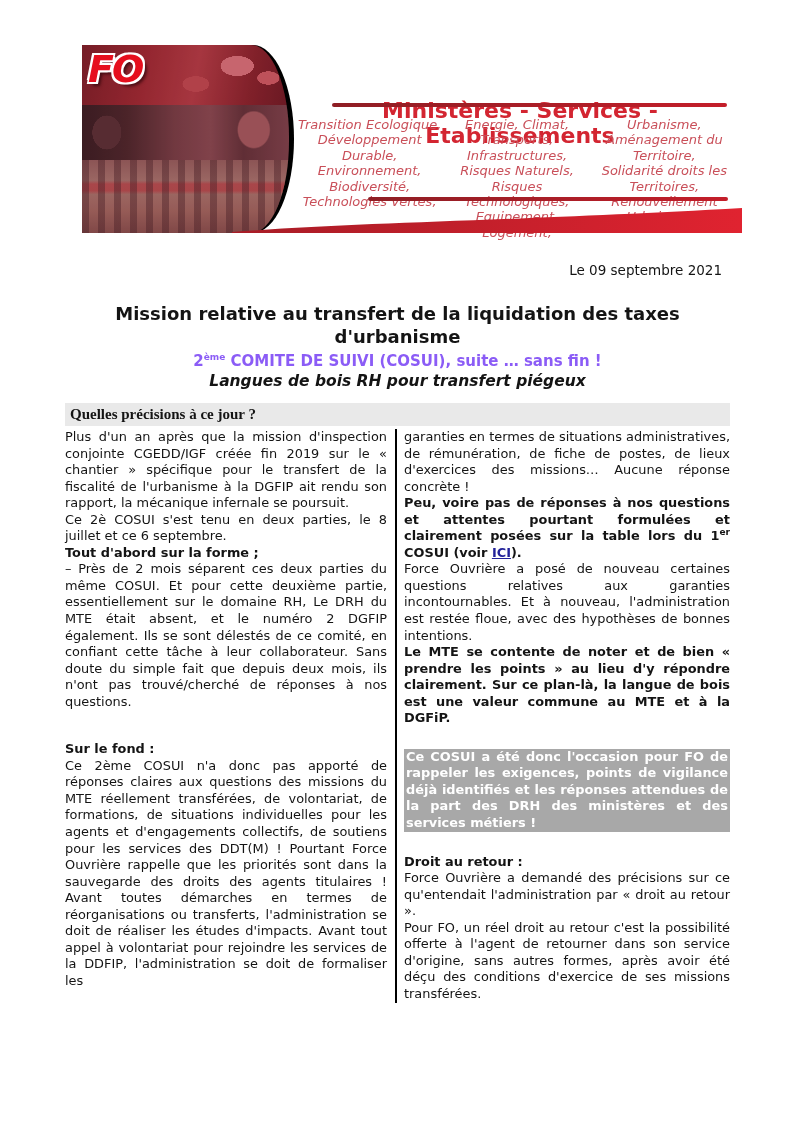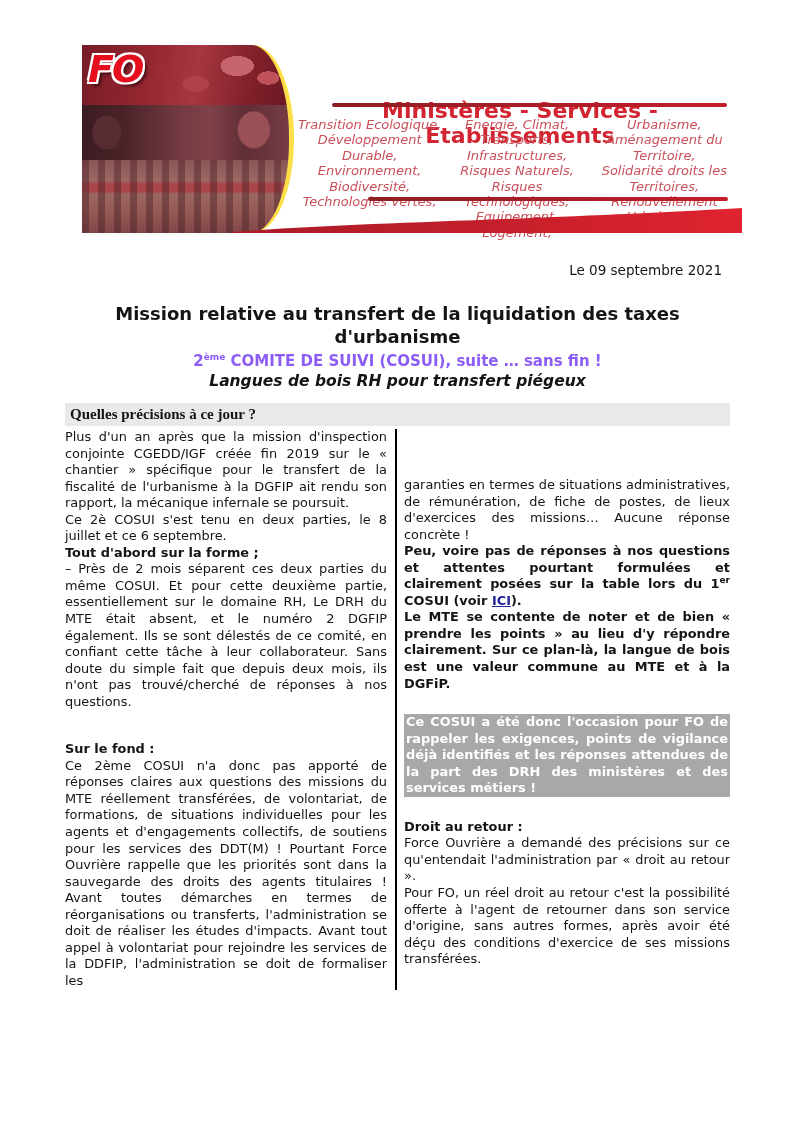--- a/index.html
+++ b/index.html
@@ -1,21 +1,21 @@
 <!DOCTYPE html>
 <html lang="fr"><head>
 <meta charset="utf-8">
 <style>
   html,body{margin:0;padding:0;background:#fff;}
   .page{position:relative;width:794px;height:1123px;background:#fff;overflow:hidden;
         font-family:"DejaVu Sans",sans-serif;color:#141414;}
 
   
   .collage-wrap{position:absolute;left:82px;top:45px;width:212px;height:188px;
-        background:#fde047;border-radius:0 42px 42px 0 / 0 96px 96px 0;}
+        background:#000000;border-radius:0 42px 42px 0 / 0 96px 96px 0;}
   .collage{position:absolute;top:0;left:0;right:5px;bottom:0;overflow:hidden;
         border-radius:0 38px 38px 0 / 0 92px 92px 0;}
   .collage-top{height:60px;background:
         radial-gradient(ellipse 30px 18px at 75% 35%, #d2737c 0 55%, transparent 56%),
         radial-gradient(ellipse 24px 14px at 55% 65%, #b8474f 0 55%, transparent 56%),
         radial-gradient(ellipse 20px 12px at 90% 55%, #c75b63 0 55%, transparent 56%),
         linear-gradient(100deg,#6f1b24 0%,#93262f 30%,#aa3a43 55%,#7e2029 80%,#601620 100%);}
   .collage-mid{height:55px;background:
         radial-gradient(ellipse 28px 32px at 83% 45%, #9a5a5e 0 55%, transparent 60%),
         radial-gradient(ellipse 24px 28px at 12% 50%, #4a2e33 0 60%, transparent 61%),
@@ -51,21 +51,21 @@
   sup{font-size:9px;line-height:0;}
 
   
   .section-bar{position:absolute;top:403px;left:65px;width:665px;height:23px;
         background:#e9e9e9;font-size:15px;font-weight:bold;line-height:22px;
         padding-left:5px;box-sizing:border-box;font-family:Liberation Serif, serif;}
   .cols{position:absolute;top:429px;left:65px;width:665px;display:flex;
         font-size:12.9px;line-height:16.55px;text-align:justify;}
   .col-left{width:330px;padding-right:8px;box-sizing:border-box;}
   .divider{width:2px;background:#000;align-self:stretch;}
-  .col-right{flex:1;padding-left:7px;box-sizing:border-box;margin-top:48px;}
+  .col-right{flex:1;padding-left:7px;box-sizing:border-box;}
   .para{margin:0;}
   .b{font-weight:bold;}
   .spacer-lg{height:31px;}
   .spacer-md{height:22px;}
   .highlight{background:#a8a8a8;color:#fff;font-weight:bold;padding:0 2px;}
   .link{color:#22229a;text-decoration:underline;font-weight:bold;cursor:pointer;}
 </style>
 </head>
 <body>
 
@@ -132,20 +132,21 @@
       <p class="para b">Tout d'abord sur la forme ;</p>
       <p class="para">– Près de 2 mois séparent ces deux parties du même COSUI. Et pour cette deuxième partie, essentiellement sur le domaine RH, Le DRH du MTE était absent, et le numéro 2 DGFIP également. Ils se sont délestés de ce comité, en confiant cette tâche à leur collaborateur. Sans doute du simple fait que depuis deux mois, ils n'ont pas trouvé/cherché de réponses à nos questions.</p>
       <div class="spacer-lg"></div>
       <p class="para b">Sur le fond :</p>
       <p class="para">Ce 2ème COSUI n'a donc pas apporté de réponses claires aux questions des missions du MTE réellement transférées, de volontariat, de formations, de situations individuelles pour les agents et d'engagements collectifs, de soutiens pour les services des DDT(M) ! Pourtant Force Ouvrière rappelle que les priorités sont dans la sauvegarde des droits des agents titulaires ! Avant toutes démarches en termes de réorganisations ou transferts, l'administration se doit de réaliser les études d'impacts. Avant tout appel à volontariat pour rejoindre les services de la DDFIP, l'administration se doit de formaliser les</p>
     </div>
     <div class="divider"></div>
     <div class="col-right">
       <p class="para">garanties en termes de situations administratives, de rémunération, de fiche de postes, de lieux d'exercices des missions… Aucune réponse concrète !</p>
       <p class="para b"><span>Peu, voire pas de réponses à nos questions et attentes pourtant formulées et clairement posées sur la table lors du 1</span><sup>er</sup><span> COSUI (voir </span><a class="link">ICI</a><span>).</span></p>
+      <p class="para">Force Ouvrière a posé de nouveau certaines questions relatives aux garanties incontournables. Et à nouveau, l'administration est restée floue, avec des hypothèses de bonnes intentions.</p>
       <p class="para b">Le MTE se contente de noter et de bien « prendre les points » au lieu d'y répondre clairement. Sur ce plan-là, la langue de bois est une valeur commune au MTE et à la DGFiP.</p>
       <div class="spacer-md"></div>
       <p class="para highlight">Ce COSUI a été donc l'occasion pour FO de rappeler les exigences, points de vigilance déjà identifiés et les réponses attendues de la part des DRH des ministères et des services métiers !</p>
       <div class="spacer-md"></div>
       <p class="para b">Droit au retour :</p>
       <p class="para">Force Ouvrière a demandé des précisions sur ce qu'entendait l'administration par « droit au retour ».</p>
       <p class="para">Pour FO, un réel droit au retour c'est la possibilité offerte à l'agent de retourner dans son service d'origine, sans autres formes, après avoir été déçu des conditions d'exercice de ses missions transférées.</p>
     </div>
   </div>
 

